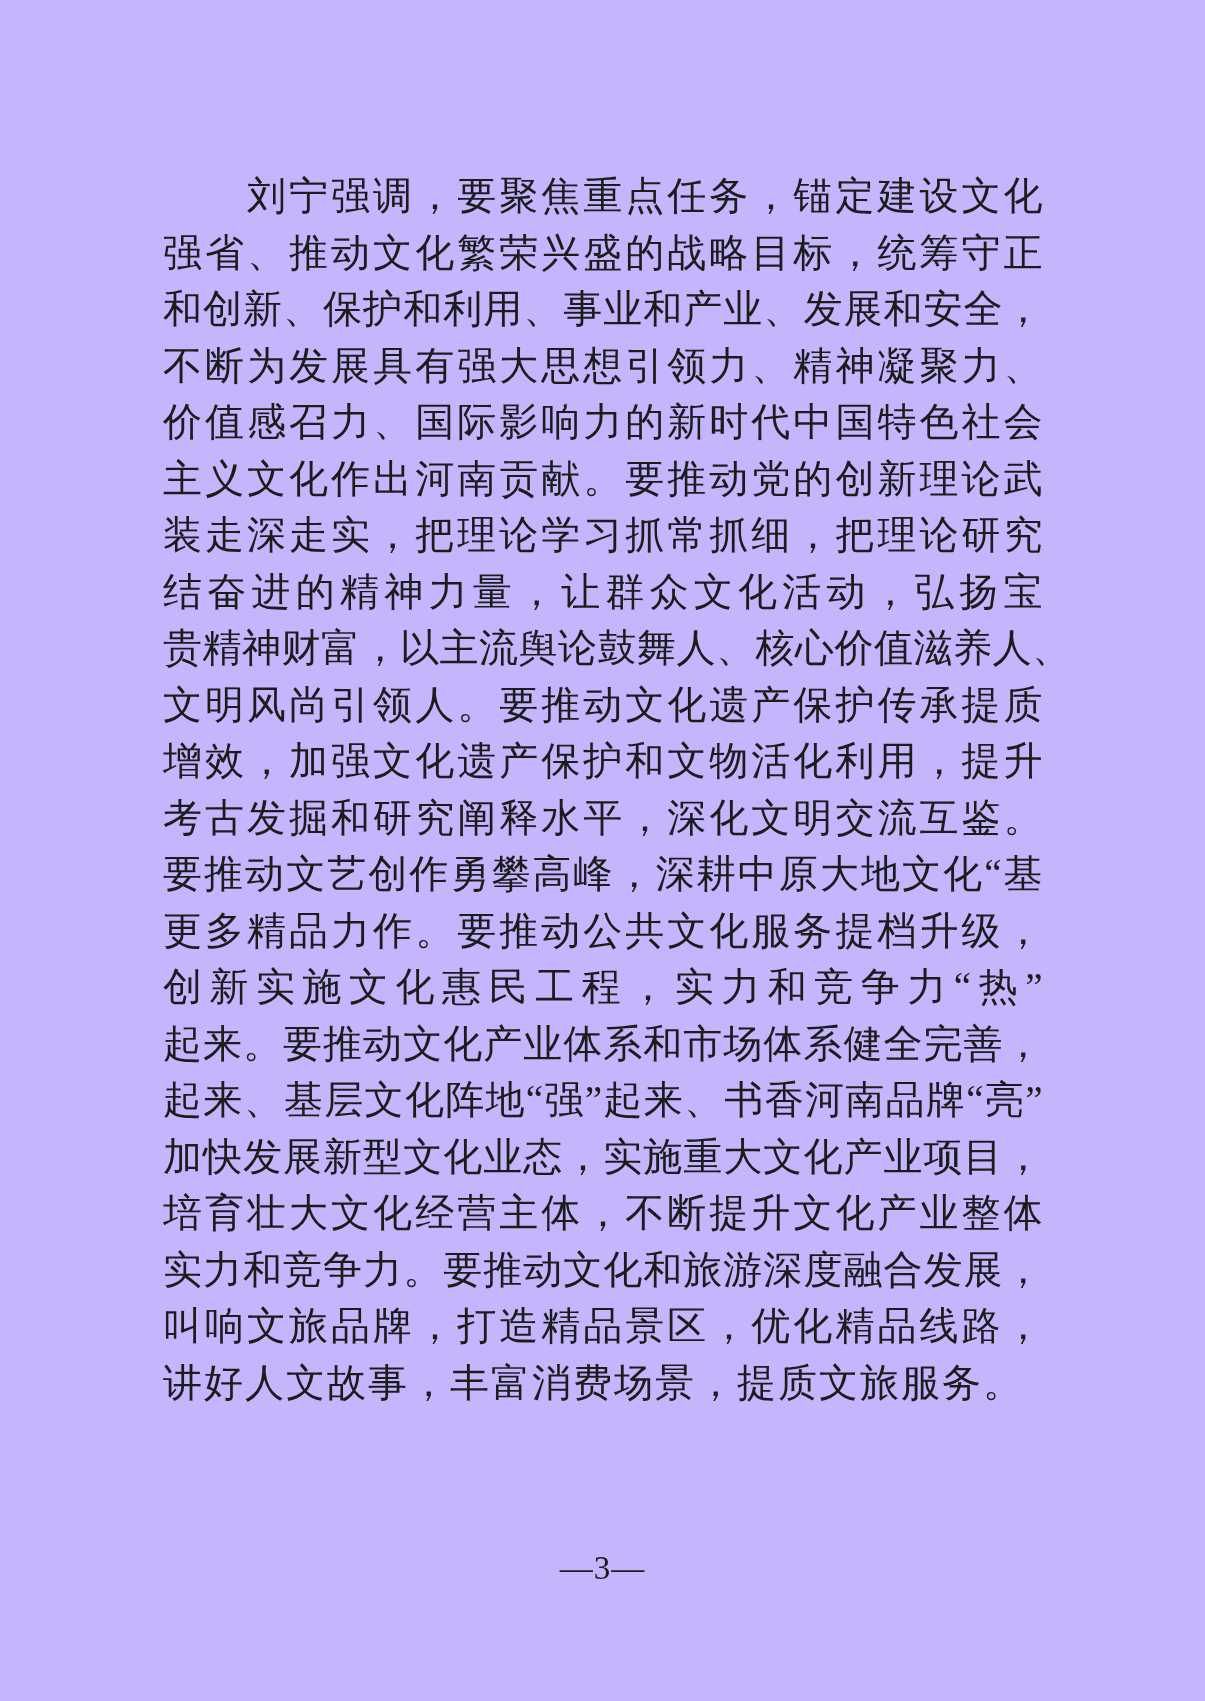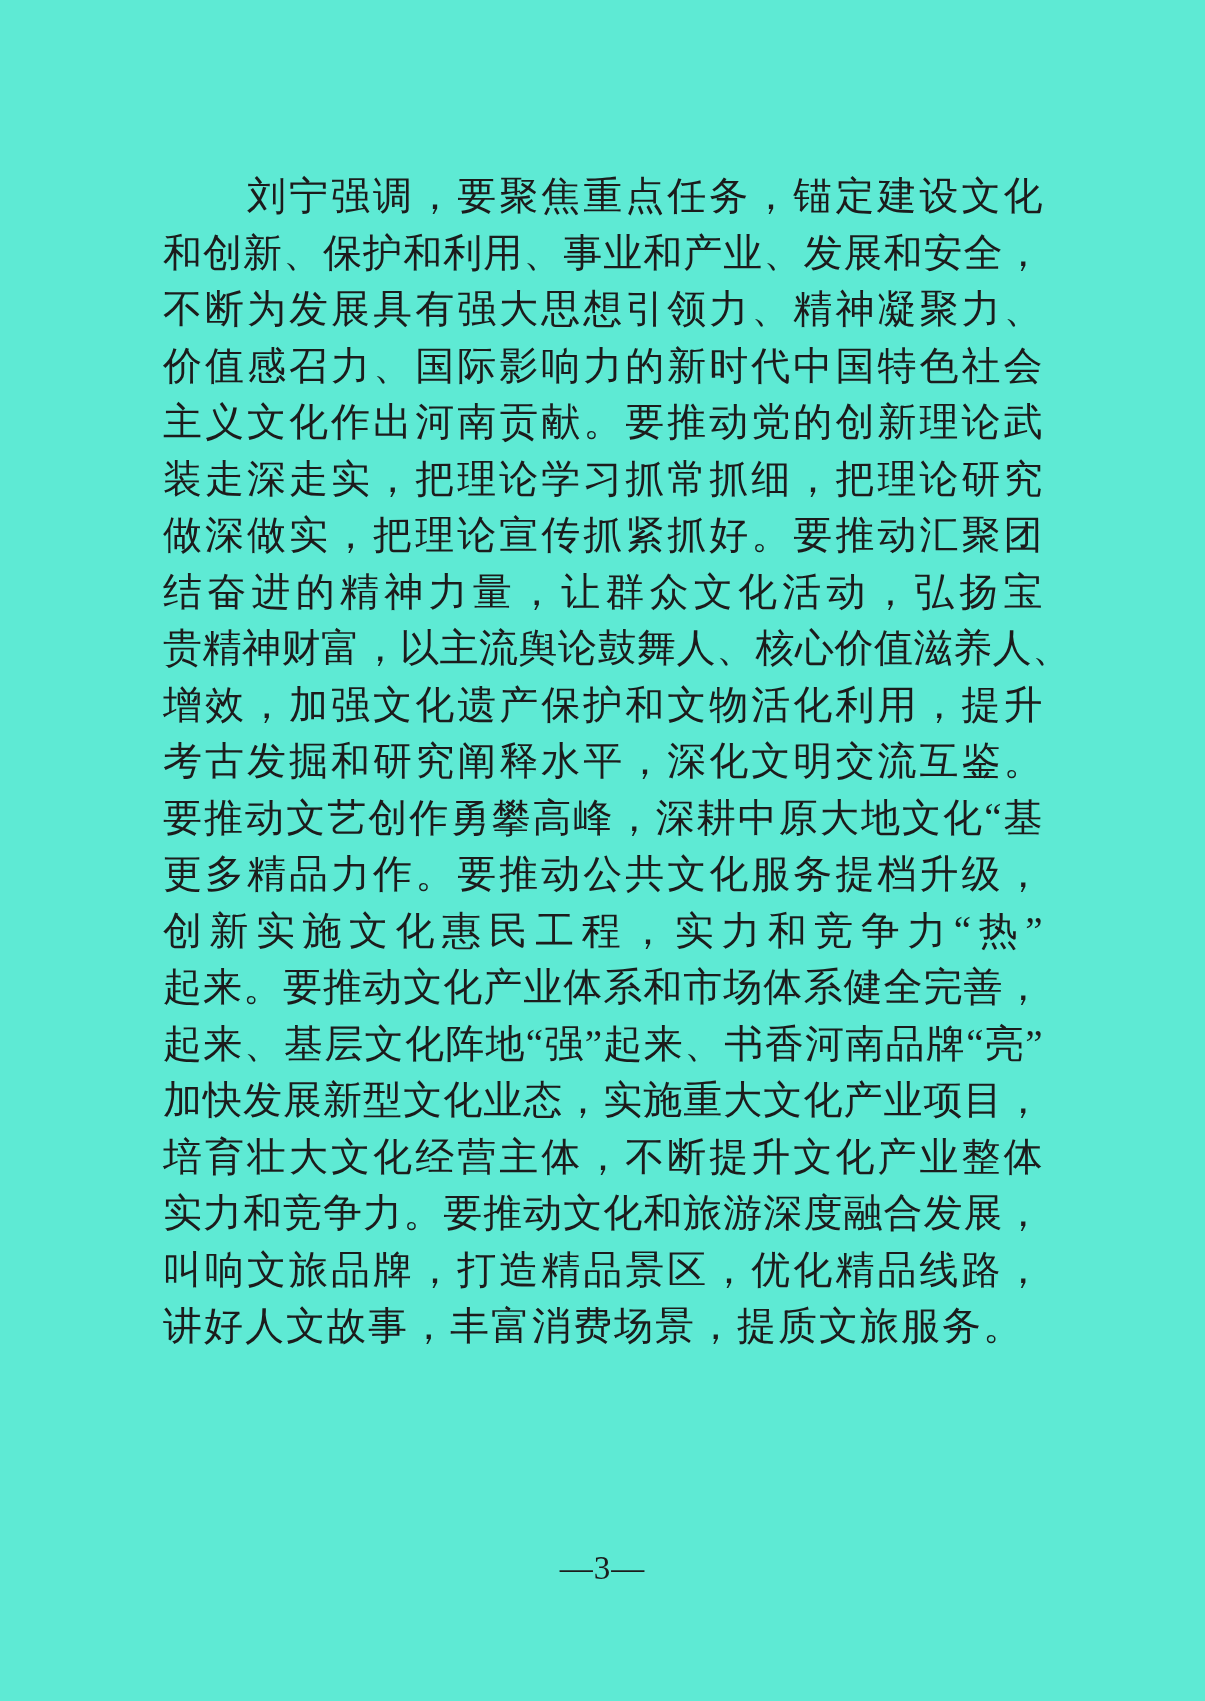--- a/index.html
+++ b/index.html
@@ -4,21 +4,21 @@
 <style>
   html, body {
     margin: 0;
     padding: 0;
     background: #ffffff;
   }
   .page {
     position: relative;
     width: 1205px;
     height: 1701px;
-    background: #5eead4;
+    background: #c4b5fd;
     overflow: hidden;
     font-family: "Liberation Serif", "DejaVu Serif", serif;
     color: #1c1c1c;
   }
   .body-text {
     position: absolute;
     left: 163px;
     top: 168px;
     width: 880px;
   }
@@ -48,28 +48,29 @@
     color: #1c1c1c;
     letter-spacing: 1px;
   }
 </style>
 </head>
 <body>
 
 <div class="page">
   <div class="body-text">
       <div class="text-line">　　刘宁强调，要聚焦重点任务，锚定建设文化</div>
+      <div class="text-line">强省、推动文化繁荣兴盛的战略目标，统筹守正</div>
       <div class="text-line">和创新、保护和利用、事业和产业、发展和安全，</div>
       <div class="text-line">不断为发展具有强大思想引领力、精神凝聚力、</div>
       <div class="text-line">价值感召力、国际影响力的新时代中国特色社会</div>
       <div class="text-line">主义文化作出河南贡献。要推动党的创新理论武</div>
       <div class="text-line">装走深走实，把理论学习抓常抓细，把理论研究</div>
-      <div class="text-line">做深做实，把理论宣传抓紧抓好。要推动汇聚团</div>
       <div class="text-line">结奋进的精神力量，让群众文化活动，弘扬宝</div>
       <div class="text-line">贵精神财富，以主流舆论鼓舞人、核心价值滋养人、</div>
+      <div class="text-line">文明风尚引领人。要推动文化遗产保护传承提质</div>
       <div class="text-line">增效，加强文化遗产保护和文物活化利用，提升</div>
       <div class="text-line">考古发掘和研究阐释水平，深化文明交流互鉴。</div>
       <div class="text-line">要推动文艺创作勇攀高峰，深耕中原大地文化“基</div>
       <div class="text-line">更多精品力作。要推动公共文化服务提档升级，</div>
       <div class="text-line">创新实施文化惠民工程，实力和竞争力“热”</div>
       <div class="text-line">起来。要推动文化产业体系和市场体系健全完善，</div>
       <div class="text-line">起来、基层文化阵地“强”起来、书香河南品牌“亮”</div>
       <div class="text-line">加快发展新型文化业态，实施重大文化产业项目，</div>
       <div class="text-line">培育壮大文化经营主体，不断提升文化产业整体</div>
       <div class="text-line">实力和竞争力。要推动文化和旅游深度融合发展，</div>

